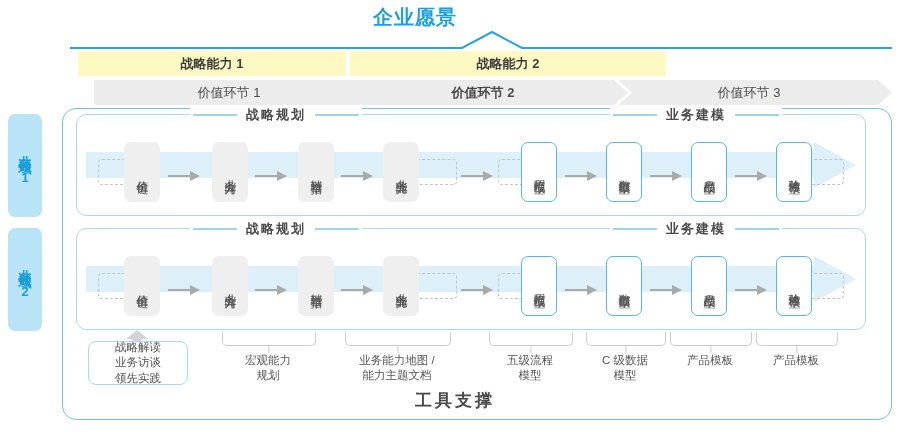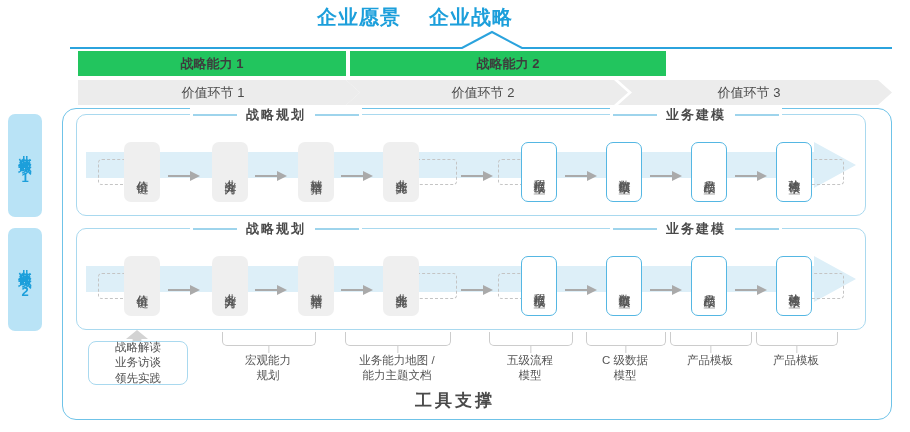--- a/index.html
+++ b/index.html
@@ -33,21 +33,21 @@
     position: absolute; top: 30px; left: 70px; width: 822px; height: 22px;
     z-index: 2;
   }
 
   
   .cap-row {
     position: absolute; top: 51px; left: 78px; width: 814px; height: 25px;
     display: flex; gap: 4px; z-index: 3;
   }
   .cap-cell {
-    background: #22c55e;
+    background: #fef9c3;
     color: #3d3d3d;
     font-size: 13px;
     font-weight: bold;
     display: flex; align-items: center; justify-content: center;
   }
   .cap-cell.c1 { width: 268px; }
   .cap-cell.c2 { width: 316px; }
   .cap-cell.c3 { width: 270px; }
 
   
@@ -56,22 +56,22 @@
     z-index: 3;
   }
   .val-cell {
     position: absolute; top: 0; height: 25px;
     background: #ececec;
     color: #4a4a4a;
     font-size: 13px;
     display: flex; align-items: center; justify-content: center;
   }
   .val-cell span { position: relative; left: -6px; }
-  .v1 { left: 0px;   width: 282px; clip-path: polygon(0 0, 268px 0, 282px 50%, 268px 100%, 0 100%); }
-  .v2 { left: 268px; width: 286px; clip-path: polygon(0 0, 268px 0, 282px 50%, 268px 100%, 0 100%, 14px 50%); }
+  .v1 { left: 16px;   width: 282px; clip-path: polygon(0 0, 268px 0, 282px 50%, 268px 100%, 0 100%); }
+  .v2 { left: 268px; width: 286px; clip-path: polygon(0 0, 268px 0, 282px 50%, 268px 100%, 0 100%, 14px 50%); font-weight: bold; }
   .v3 { left: 540px; width: 274px; clip-path: polygon(0 0, 260px 0, 274px 50%, 260px 100%, 0 100%, 14px 50%); }
 
   
   .outer-box {
     position: absolute; left: 62px; top: 108px;
     width: 830px; height: 312px;
     border: 1.5px solid #6fc3e8;
     border-radius: 14px;
     box-sizing: border-box;
     background: transparent;
@@ -231,21 +231,20 @@
     color: #4a4a4a; font-size: 17px; font-weight: bold;
     letter-spacing: 3px;
     z-index: 5;
   }
 </style>
 </head>
 <body>
 
 <div class="title-row">
   <div class="title-text">企业愿景</div>
-  <div class="title-text">企业战略</div>
 </div>
 
 <div class="tent-wrap">
   <svg width="822" height="22" viewBox="0 0 822 22">
     <polyline points="0,18 392,18 422,2 452,18 822,18" fill="none" stroke="#2ba3dd" stroke-width="2"></polyline>
   </svg>
 </div>
 
 <div class="cap-row">
   <div class="cap-cell c1">战略能力 1</div>

